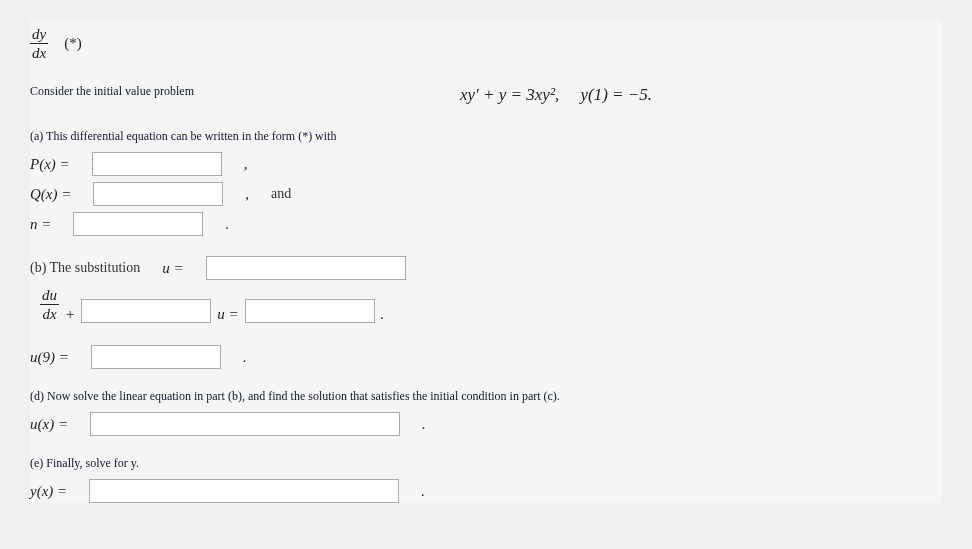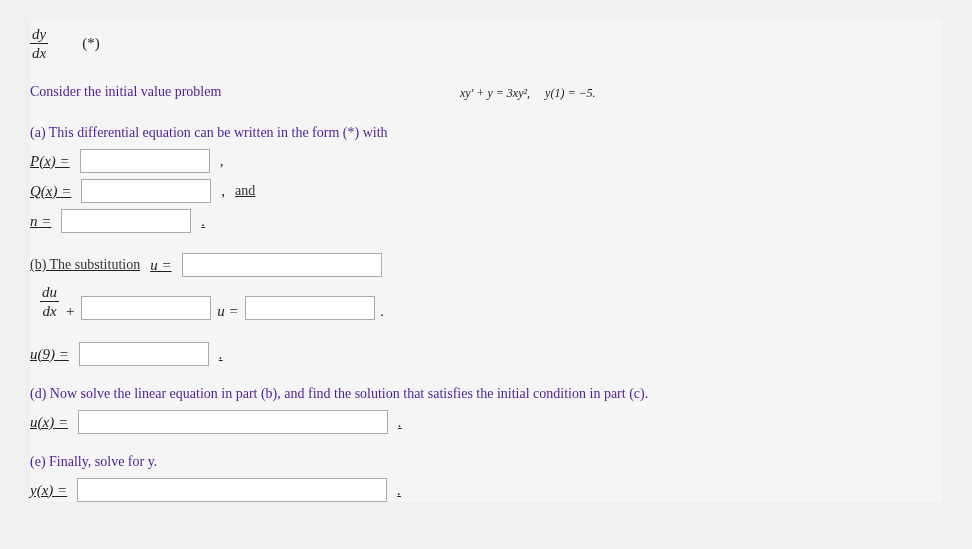--- a/index.html
+++ b/index.html
@@ -32,21 +32,21 @@
     .formula-box {
       flex: 0 0 auto;
       padding-right: 30px;
       padding-top: 5px;
       text-align: center;
       font-style: italic;
     }
     .formula-box .main-formula {
       display: flex;
       align-items: center;
-      gap: 22px;
+      gap: 4px;
       font-size: 16px;
       margin-bottom: 4px;
     }
     .fraction {
       display: inline-flex;
       flex-direction: column;
       align-items: center;
       vertical-align: middle;
       font-size: 15px;
     }
@@ -63,25 +63,24 @@
       font-style: normal;
       margin-left: 12px;
       font-size: 15px;
     }
     .section {
       margin-bottom: 14px;
     }
     .inline-row {
       display: flex;
       align-items: center;
-      gap: 10px;
+      gap: 22px;
       margin-bottom: 6px;
       font-size: 15px;
       font-style: italic;
-      text-decoration: underline;
     }
     input[type="text"] {
       border: 1px solid #aaa;
       background: #fff;
       padding: 2px 4px;
       font-size: 14px;
       font-family: Georgia, serif;
       outline: none;
       height: 24px;
     }
@@ -100,22 +99,22 @@
       display: flex;
       align-items: flex-end;
       gap: 6px;
       font-size: 15px;
       font-style: italic;
       margin-top: 4px;
       margin-left: 10px;
     }
     .part-header {
       font-style: normal;
-      font-size: 14px;
-      color: #4c1d95;
+      font-size: 12px;
+      color: #0f172a;
       margin-bottom: 8px;
     }
     sup { font-size: 11px; }
   </style>
 </head>
 <body>
 
 <div class="page">
 
   <div class="top-section">
@@ -126,21 +125,21 @@
           <span class="den">dx</span>
         </span>
         <span class="star-label">(*)</span>
       </div>
     </div>
   </div>
 
   <div class="section">
     <div class="part-header">Consider the initial value problem</div>
 
-    <div style="margin-left: 430px; margin-top: -22px; font-size:12px; font-style:italic;">
+    <div style="margin-left: 430px; margin-top: -22px; font-size:17px; font-style:italic;">
       <span>xy′ + y = 3xy²,</span>
       &nbsp;&nbsp;&nbsp;
       <span>y(1) = −5.</span>
     </div>
   </div>
 
   <div style="height:10px;"></div>
 
   <div class="section">
     <div class="part-header">(a) This differential equation can be written in the form (*) with</div>

